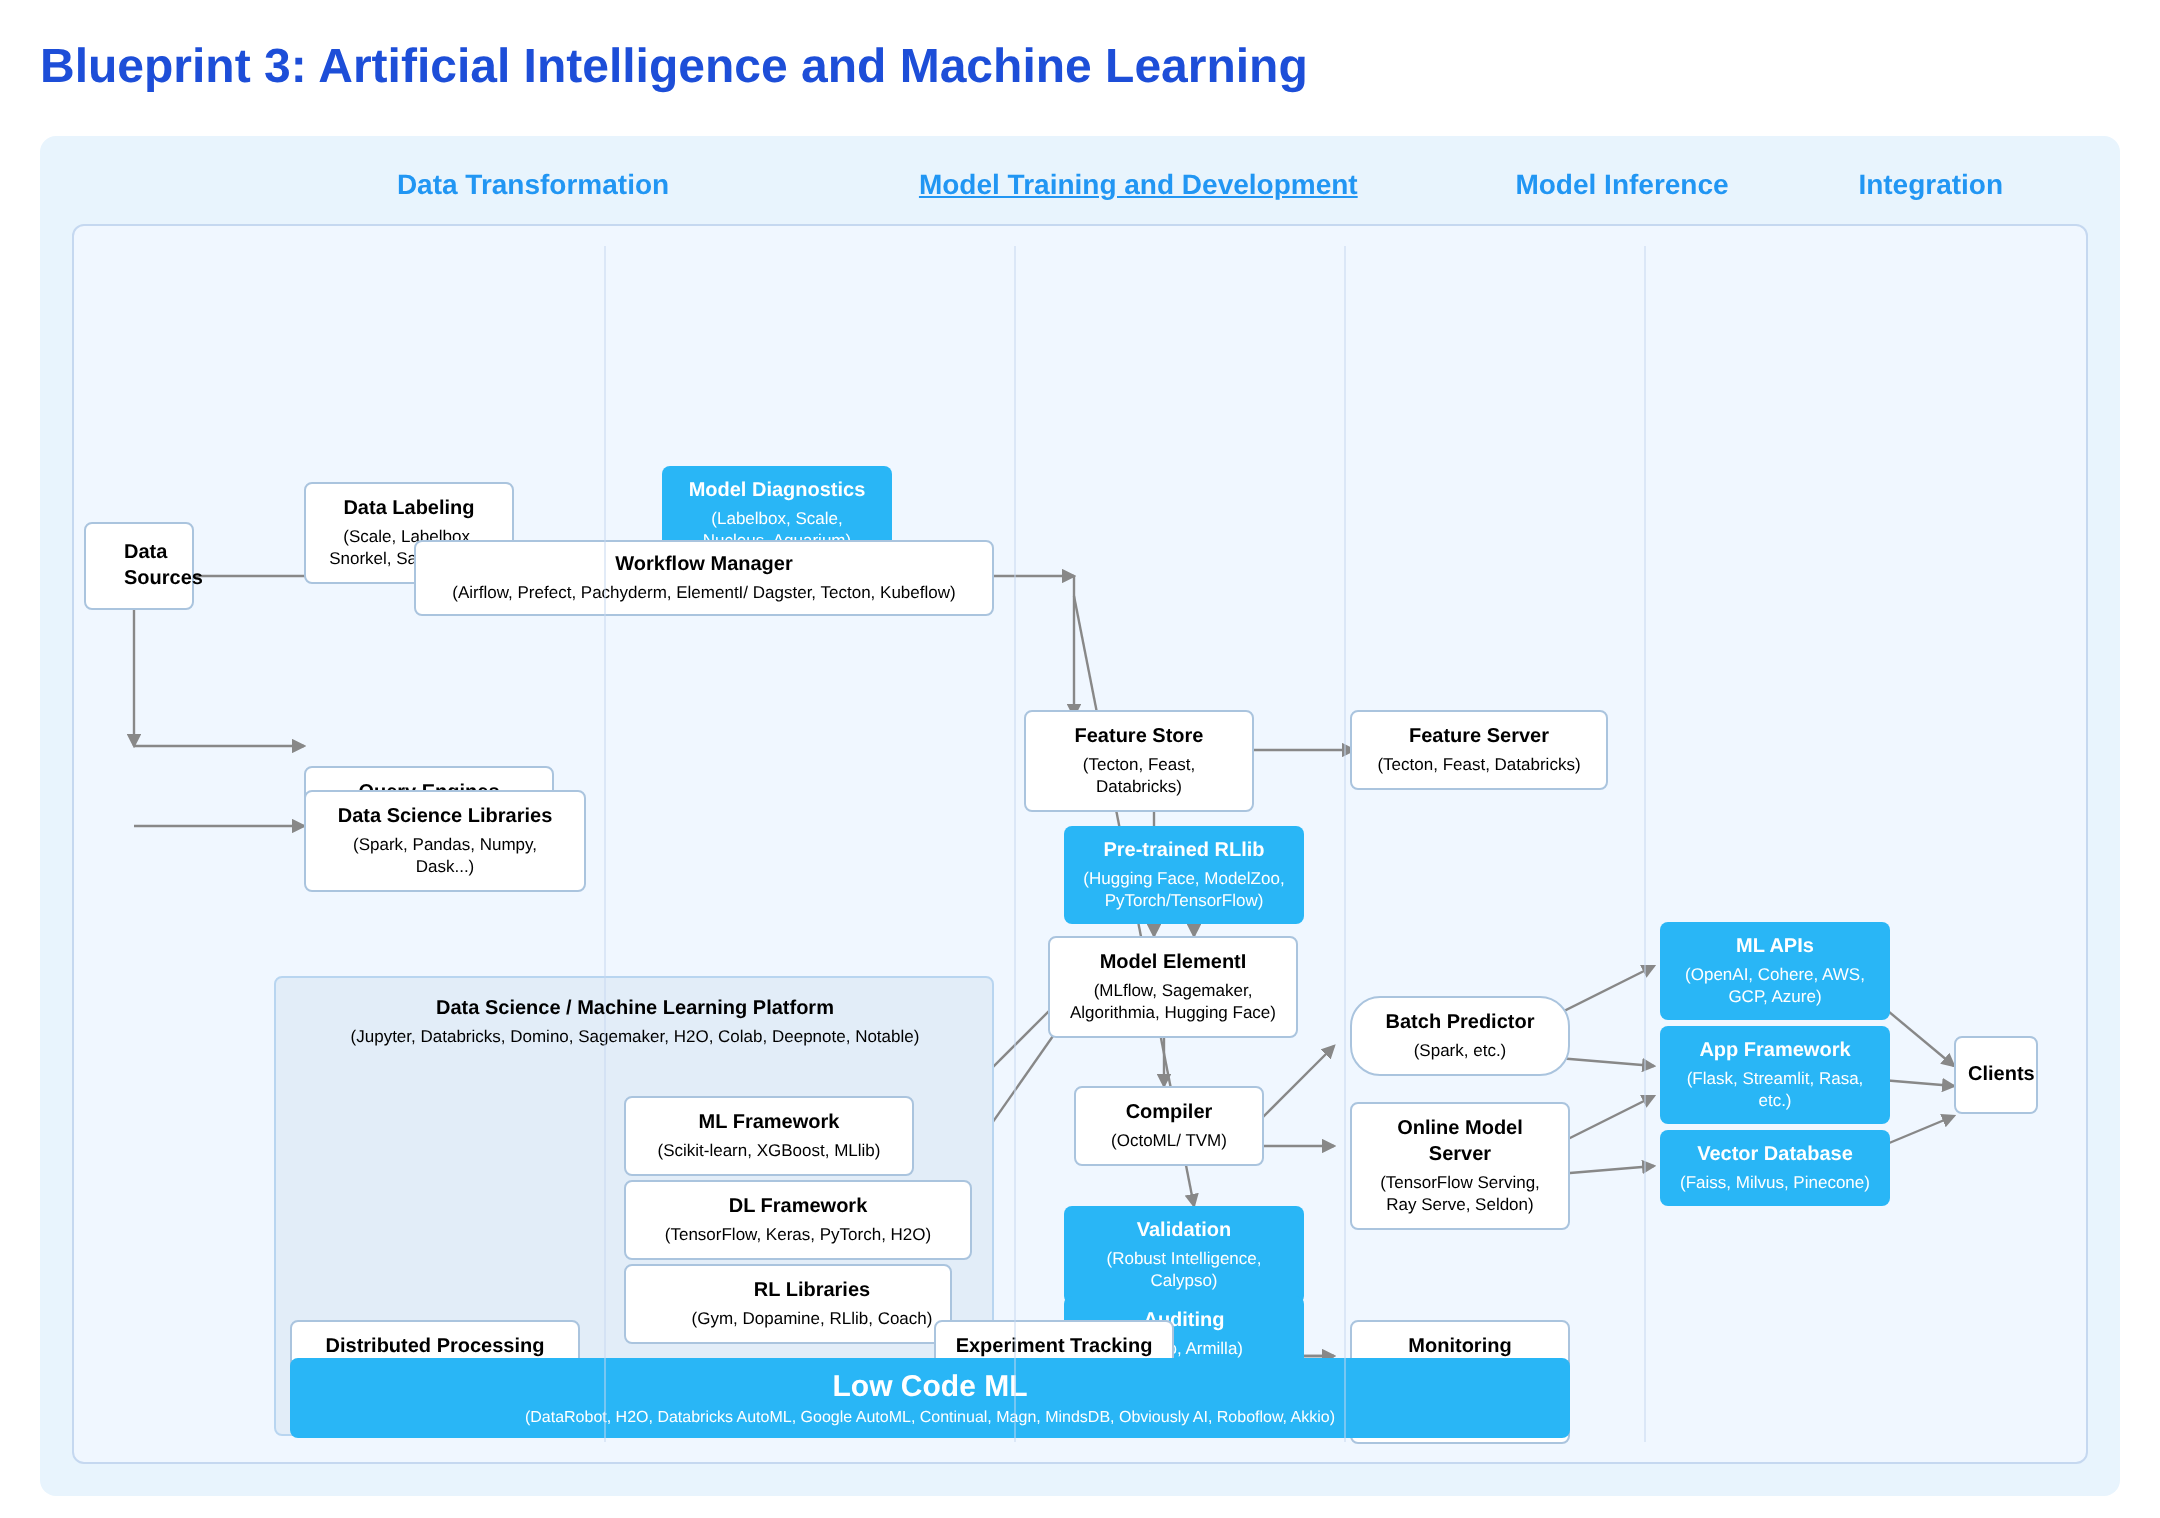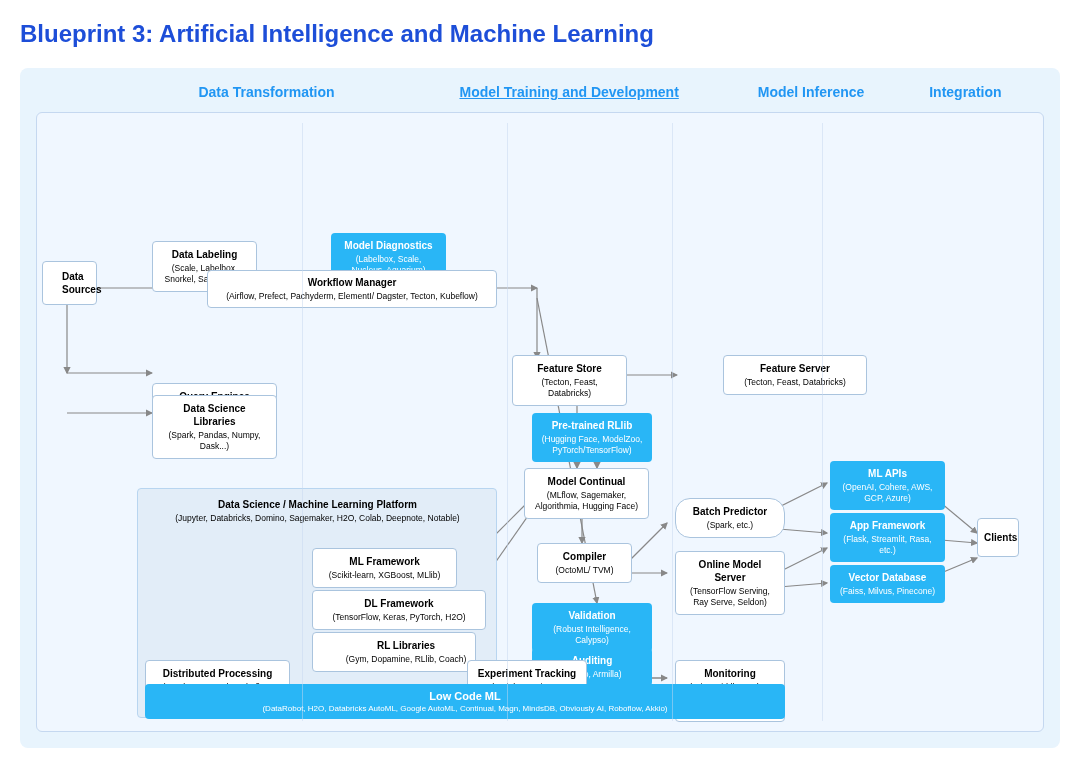--- a/index.html
+++ b/index.html
@@ -208,21 +208,21 @@
     <div class="node node-white" style="left:170px; top:157px; width:290px; padding:5px 8px;">
       <div class="node-title">Workflow Manager</div>
       <div class="node-sub">(Airflow, Prefect, Pachyderm, ElementI/ Dagster, Tecton, Kubeflow)</div>
     </div>
 
     <div class="node node-white" style="left:115px; top:238px; width:125px;margin-top:32px;">
       <div class="node-title">Query Engines</div>
       <div class="node-sub">(Presto, Hive)</div>
     </div>
 
-    <div class="node node-white" style="left:115px; top:282px; width:125px;">
+    <div class="node node-white" style="left:115px; top:282px; width:141px;">
       <div class="node-title">Data Science Libraries</div>
       <div class="node-sub">(Spark, Pandas, Numpy, Dask...)</div>
     </div>
 
     <div class="section-bg" style="left:100px; top:375px; width:360px; height:230px; background:#e2edf8;">
     </div>
 
     <div class="node node-white" style="left:108px; top:380px; width:345px; padding:5px 6px; background:transparent; border:none;">
       <div class="node-title" style="font-size:10px;">Data Science / Machine Learning Platform</div>
       <div class="node-sub">(Jupyter, Databricks, Domino, Sagemaker, H2O, Colab, Deepnote, Notable)</div>
@@ -233,21 +233,21 @@
       <div class="node-sub">(Tecton, Feast, Databricks)</div>
     </div>
 
     <div class="node node-blue" style="left:495px; top:300px; width:120px; border-radius:4px;">
       <div class="node-title">Pre-trained RLlib</div>
       <div class="node-sub">(Hugging Face, ModelZoo,
 PyTorch/TensorFlow)</div>
     </div>
 
     <div class="node node-white" style="left:487px; top:355px; width:125px;">
-      <div class="node-title">Model Continual</div>
+      <div class="node-title">Model ElementI</div>
       <div class="node-sub">(MLflow, Sagemaker, Algorithmia,
 Hugging Face)</div>
     </div>
 
     <div class="node node-white" style="left:500px; top:430px; width:95px;">
       <div class="node-title">Compiler</div>
       <div class="node-sub">(OctoML/ TVM)</div>
     </div>
 
     <div class="node node-white" style="left:275px; top:435px; width:145px;">
@@ -268,21 +268,21 @@
     <div class="node node-blue" style="left:495px; top:490px; width:120px; border-radius:4px;">
       <div class="node-title">Validation</div>
       <div class="node-sub">(Robust Intelligence, Calypso)</div>
     </div>
 
     <div class="node node-blue" style="left:495px; top:535px; width:120px; border-radius:4px;">
       <div class="node-title">Auditing</div>
       <div class="node-sub">(Credo, Armilla)</div>
     </div>
 
-    <div class="node node-white" style="left:638px; top:242px; width:144px;margin-left:48px;">
+    <div class="node node-white" style="left:638px; top:242px; width:129px;">
       <div class="node-title">Feature Server</div>
       <div class="node-sub">(Tecton, Feast, Databricks)</div>
     </div>
 
     <div class="node node-white" style="left:638px; top:385px; width:110px;border-radius:15px;">
       <div class="node-title">Batch Predictor</div>
       <div class="node-sub">(Spark, etc.)</div>
     </div>
 
     <div class="node node-white" style="left:638px; top:438px; width:110px;">
@@ -323,21 +323,21 @@
     <div class="node node-blue" style="left:793px; top:452px; width:115px; border-radius:4px;">
       <div class="node-title">Vector Database</div>
       <div class="node-sub">(Faiss, Milvus, Pinecone)</div>
     </div>
 
     <div class="node node-white" style="left:940px; top:405px; width:42px; padding:12px 6px;">
       <div class="node-title">Clients</div>
     </div>
 
     <div class="low-code-bar" style="left:108px; bottom:12px; width:640px;">
-      <div class="node-title" style="font-size:11px;">Low Code ML</div>
+      <div class="node-title" style="font-size:15px;">Low Code ML</div>
       <div class="node-sub" style="font-size:8px;">(DataRobot, H2O, Databricks AutoML, Google AutoML, Continual, Magn, MindsDB, Obviously AI, Roboflow, Akkio)</div>
     </div>
 
     <div style="position:absolute; left:265px; top:10px; bottom:10px; width:1px; background:#c5d8f0; opacity:0.5;"></div>
     <div style="position:absolute; left:470px; top:10px; bottom:10px; width:1px; background:#c5d8f0; opacity:0.5;"></div>
     <div style="position:absolute; left:635px; top:10px; bottom:10px; width:1px; background:#c5d8f0; opacity:0.5;"></div>
     <div style="position:absolute; left:785px; top:10px; bottom:10px; width:1px; background:#c5d8f0; opacity:0.5;"></div>
 
   </div>
 </div>

